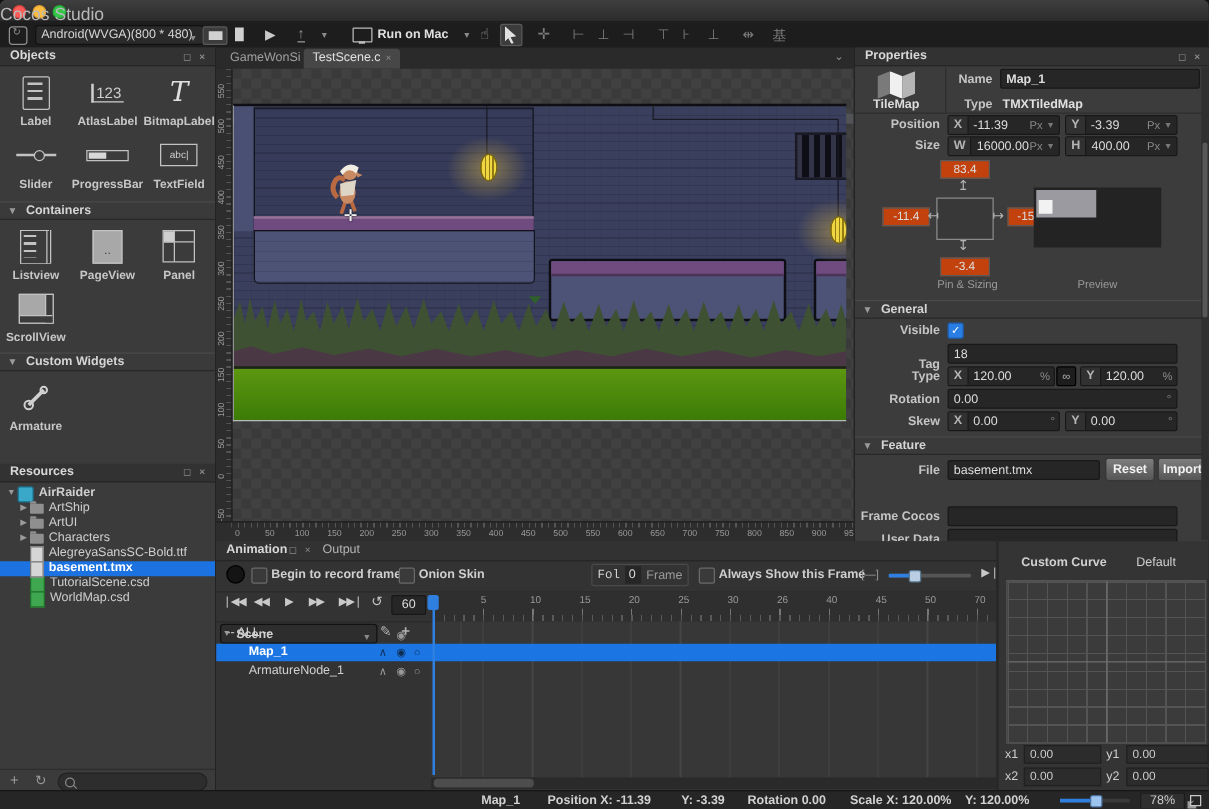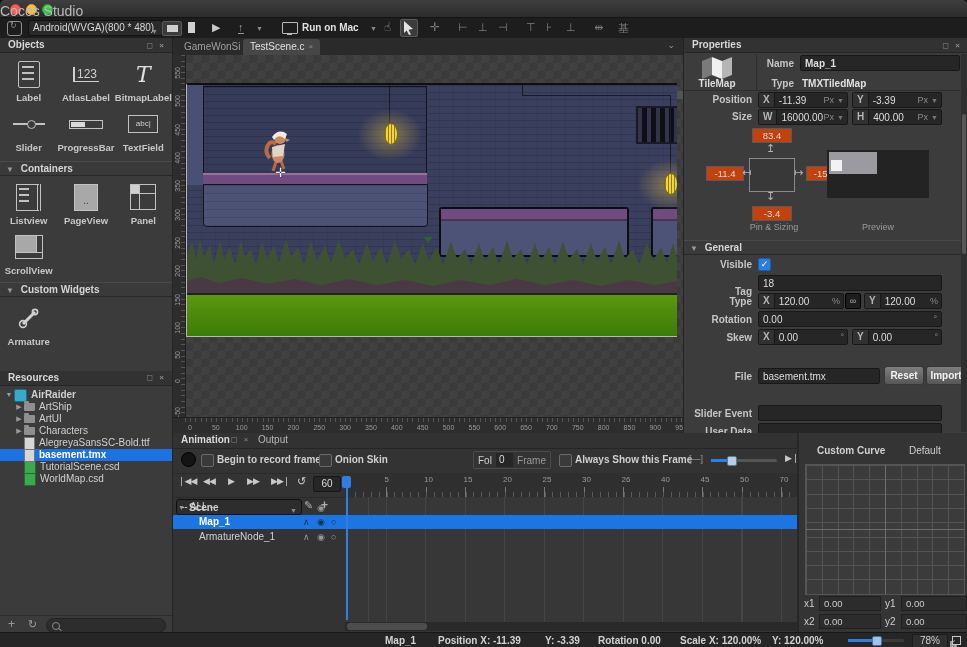--- a/index.html
+++ b/index.html
@@ -508,28 +508,32 @@
       <span class="fld-pre">X</span>
       <span class="fld-val">0.00</span>
       <span class="fld-unit" style="padding-right:3px;">°</span>
     </div>
     <div class="fld" style="left:168px;top:291px;width:88px;">
       <span class="fld-pre">Y</span>
       <span class="fld-val">0.00</span>
       <span class="fld-unit" style="padding-right:3px;">°</span>
     </div>
 
+    <div class="sechead abs" style="left:0;top:311px;width:278px;">
+      <span class="tri">▼</span>
+      <span>Feature</span>
+    </div>
     <div class="plabel" style="left:0;top:333px;">File</div>
     <div class="fld" style="left:74px;top:330px;width:120px;">
       <span class="fld-val">basement.tmx</span>
     </div>
     <div class="btn" style="left:200px;top:328px;width:38px;">Reset</div>
     <div class="btn" style="left:242px;top:328px;width:38px;">Import</div>
 
-    <div class="plabel" style="left:0;top:370px;">Slider Event</div>
+    <div class="plabel" style="left:0;top:370px;">Frame Cocos</div>
     <div class="fld" style="left:74px;top:367px;width:182px;">
         <span class="fld-val"></span>
       </div>
     <div class="plabel" style="left:0;top:388px;">User Data</div>
     <div class="fld" style="left:74px;top:385px;width:182px;">
         <span class="fld-val"></span>
       </div>
 
     <div class="abs" style="right:1px;top:16px;width:6px;height:378px;background:#2f2f2f;">
       <div style="position:absolute;left:1px;top:60px;width:4px;height:140px;background:#575757;border-radius:2px;"></div>
@@ -547,21 +551,21 @@
       <span class="cbx off" style="left:28px;top:6px;"></span>
       <span class="alabel" style="left:44px;font-weight:bold;">Begin to record frame</span>
       <span class="cbx off" style="left:146px;top:6px;"></span>
       <span class="alabel" style="left:162px;font-weight:bold;">Onion Skin</span>
       <div class="agroup" style="left:222px;width:76px;margin-top:48px;">
         <span style="padding:0 4px;color:#cfcfcf;">Pre</span>
         <span style="width:18px;background:#262626;height:14px;line-height:14px;padding-left:3px;color:#ddd;">0</span>
         <span style="padding:0 4px;color:#9a9a9a;">Frame</span>
       </div>
       <div class="agroup" style="left:300px;width:76px;">
-        <span style="padding:0 4px;color:#cfcfcf;">Fol</span>
+        <span style="padding:0 4px;color:#cfcfcf;font-family:Liberation Mono, monospace;">Fol</span>
         <span style="width:18px;background:#262626;height:14px;line-height:14px;padding-left:3px;color:#ddd;">0</span>
         <span style="padding:0 4px;color:#9a9a9a;">Frame</span>
       </div>
       <span class="cbx off" style="left:386px;top:6px;"></span>
       <span class="alabel" style="left:402px;font-weight:bold;">Always Show this Frame</span>
       <span class="abs" style="left:516px;top:6px;color:#9a9a9a;font-size:9px;">[—]</span>
       <div class="abs" style="left:538px;top:11px;width:66px;height:3px;background:#555;border-radius:2px;">
         <div style="position:absolute;left:0;top:0;width:18px;height:3px;background:#2f7fe0;"></div>
         <div style="position:absolute;left:16px;top:-3px;width:8px;height:8px;background:#b9cde4;border:1px solid #5a7globalThis0;border:1px solid #5a7a90;border-radius:2px;"></div>
       </div>

